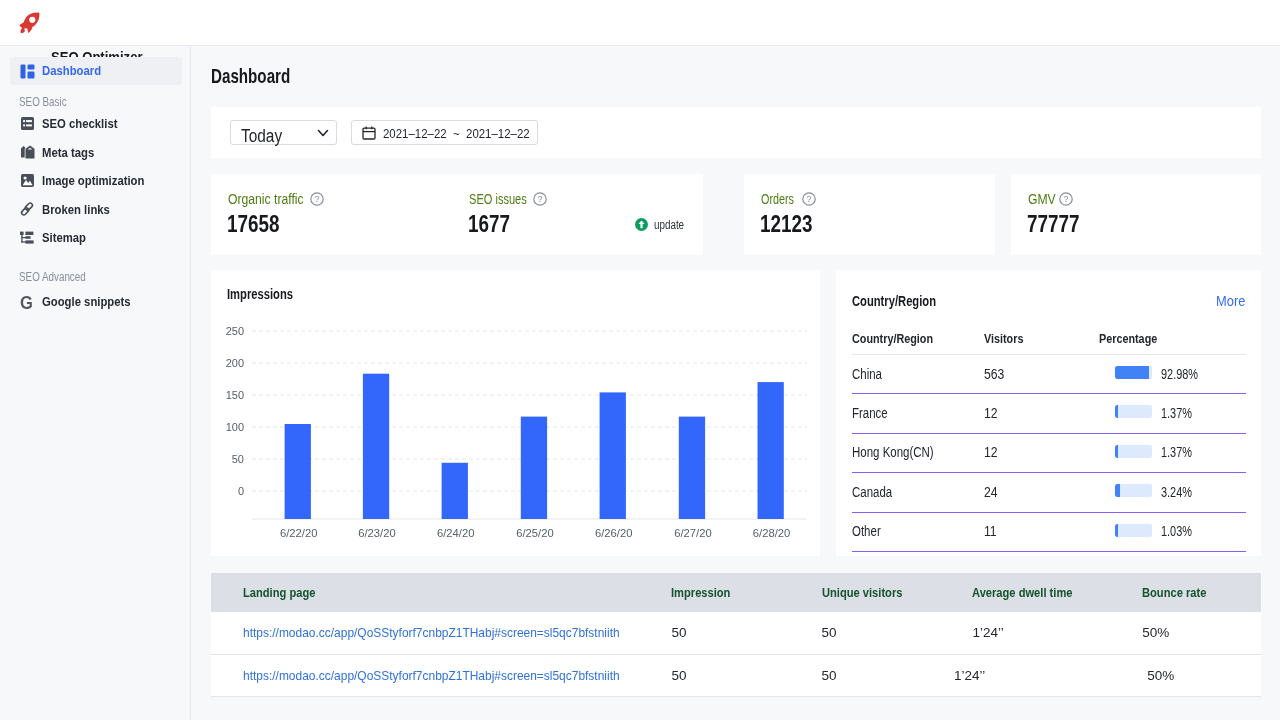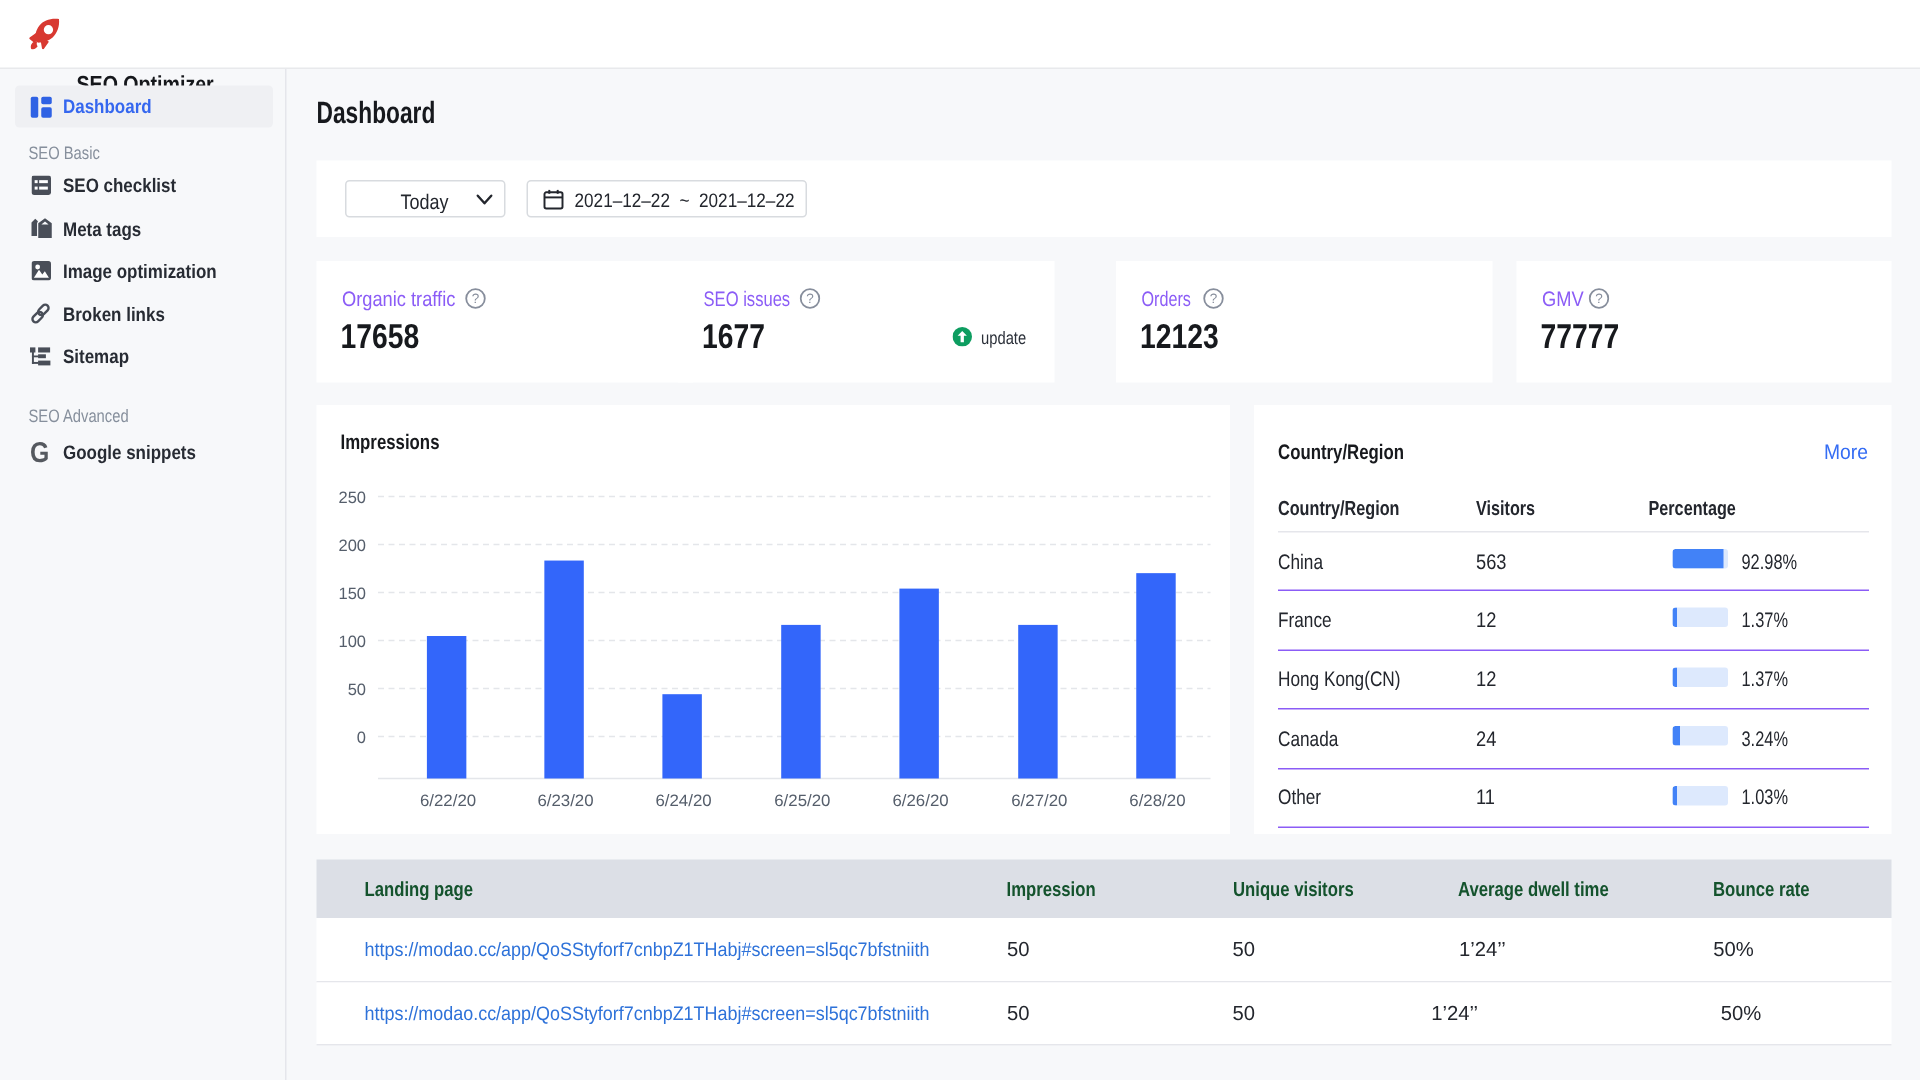--- a/index.html
+++ b/index.html
@@ -20,21 +20,21 @@
 .navitem { position:absolute; left:42px; font-size:13px; font-weight:700; color:#272b33; }
 .navitem .tx { transform:scaleX(0.87); }
 .navlabel { position:absolute; left:19px; font-size:12px; color:#868f9c; }
 .navlabel .tx { transform:scaleX(0.82); }
 .navicon { position:absolute; left:20px; }
 
 #h1 { position:absolute; left:211px; top:64px; font-size:20.5px; font-weight:700; color:#17191d; }
 .card { position:absolute; background:#fff; }
 .selbox { position:absolute; border:1px solid #d8dbdf; border-radius:3px; background:#fff; }
 
-.stat-title { position:absolute; left:16.5px; top:16.5px; font-size:14px; color:#8b5cf6; }
+.stat-title { position:absolute; left:16.5px; top:16.5px; font-size:14px; color:#4d7c0f; }
 .stat-title .tx { transform:scaleX(0.87); }
 .stat-num { position:absolute; left:16px; top:36.7px; font-size:23px; font-weight:700; color:#17191d; }
 .stat-num .tx { transform:scaleX(0.82); }
 .qicon { position:absolute; top:18px; }
 
 .crow { position:absolute; left:16px; width:394px; height:39.4px; border-bottom:1px solid #8b5cf6; font-size:14px; color:#23262d; }
 .crow .c1 { position:absolute; left:0; top:10.5px; }
 .crow .c1 .tx { transform:scaleX(0.82); }
 .crow .c2 { position:absolute; left:131.5px; top:10.5px; }
 .crow .c2 .tx { transform:scaleX(0.87); }
@@ -120,21 +120,21 @@
 
   <div class="navlabel" style="top:224px"><span class="tx">SEO Advanced</span></div>
   <div class="abs" style="left:19.5px; top:245.5px; font-size:19px; font-weight:700; color:#55595f;"><span class="tx sx87">G</span></div>
   <div class="navitem" style="top:248px"><span class="tx">Google snippets</span></div>
 </div>
 
 <div id="h1"><span class="tx sx73">Dashboard</span></div>
 
 <div class="card" style="left:211px; top:107px; width:1050px; height:51px;">
   <div class="selbox" style="left:19px; top:13px; width:107px; height:25px;">
-    <span class="abs" style="left:10px; top:4.5px; font-size:14px; color:#23262d;margin-left:26px;"><span class="tx sx86">Today</span></span>
+    <span class="abs" style="left:10px; top:4.5px; font-size:18px; color:#23262d;"><span class="tx sx86">Today</span></span>
     <svg class="abs" style="left:86px; top:8px" width="12" height="9" viewBox="0 0 12 9">
         <path d="M1.5 1.5 L6 6.5 L10.5 1.5" fill="none" stroke="#23262d" stroke-width="1.6" stroke-linecap="round" stroke-linejoin="round"></path>
       </svg>
   </div>
   <div class="selbox" style="left:140px; top:13px; width:187px; height:25px;">
     <svg class="abs" style="left:10px; top:5px" width="14" height="14" viewBox="0 0 14 14">
       <g fill="none" stroke="#23262d" stroke-width="1.3">
         <rect x="1" y="2.2" width="12" height="10.8" rx="1.2"></rect>
         <line x1="1" y1="5.6" x2="13" y2="5.6"></line>
         <line x1="4.2" y1="0.6" x2="4.2" y2="3.2"></line>

